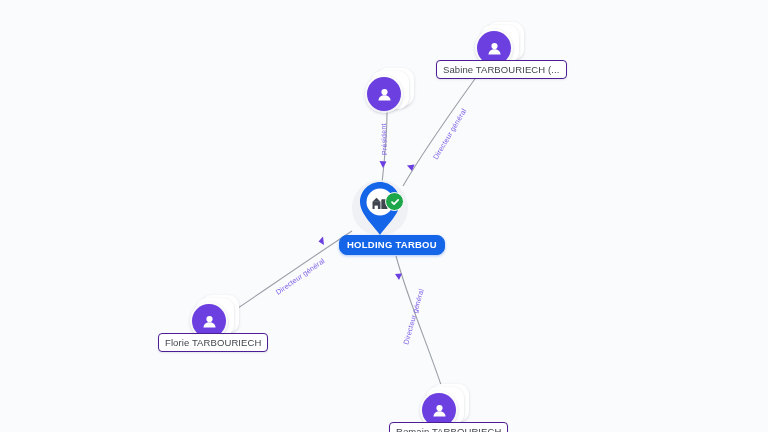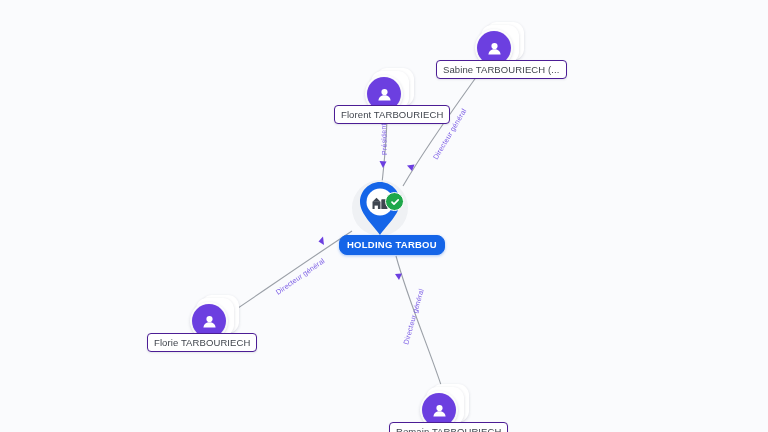--- a/index.html
+++ b/index.html
@@ -189,34 +189,33 @@
     <div class="stack-card c3"></div>
     <div class="stack-card c2"></div>
     <div class="stack-card c1"></div>
     <div class="avatar-circle">
       <svg width="17" height="17" viewBox="0 0 17 17">
         <circle cx="8.5" cy="6" r="3.1" fill="#ffffff"></circle>
         <path d="M2.4 14.4 C2.9 10.7 5.4 9.2 8.5 9.2 C11.6 9.2 14.1 10.7 14.6 14.4 Z" fill="#ffffff"></path>
       </svg>
     </div>
   </div>
-  <div class="node-label" style="left:334px; top:105px;">Florent TARBOURIECH</div>
 
   <div class="person-node" style="left:189px; top:295px;">
     <div class="stack-card c3"></div>
     <div class="stack-card c2"></div>
     <div class="stack-card c1"></div>
     <div class="avatar-circle">
       <svg width="17" height="17" viewBox="0 0 17 17">
         <circle cx="8.5" cy="6" r="3.1" fill="#ffffff"></circle>
         <path d="M2.4 14.4 C2.9 10.7 5.4 9.2 8.5 9.2 C11.6 9.2 14.1 10.7 14.6 14.4 Z" fill="#ffffff"></path>
       </svg>
     </div>
   </div>
-  <div class="node-label" style="left:147px; top:333px;">Florie TARBOURIECH</div>
+  <div class="node-label" style="left:158px; top:333px;">Florie TARBOURIECH</div>
 
   <div class="person-node" style="left:419px; top:384px;">
     <div class="stack-card c3"></div>
     <div class="stack-card c2"></div>
     <div class="stack-card c1"></div>
     <div class="avatar-circle">
       <svg width="17" height="17" viewBox="0 0 17 17">
         <circle cx="8.5" cy="6" r="3.1" fill="#ffffff"></circle>
         <path d="M2.4 14.4 C2.9 10.7 5.4 9.2 8.5 9.2 C11.6 9.2 14.1 10.7 14.6 14.4 Z" fill="#ffffff"></path>
       </svg>

